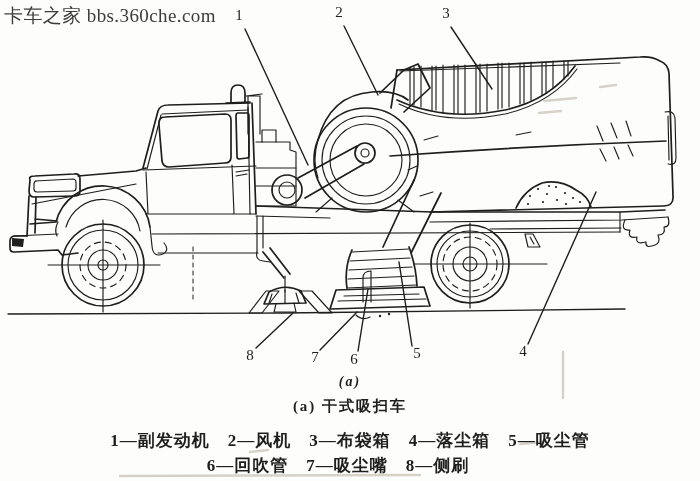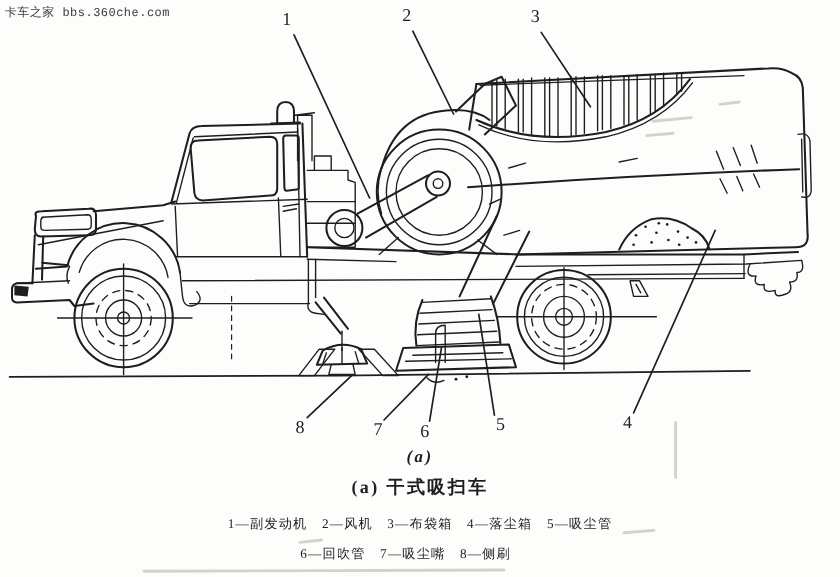--- a/index.html
+++ b/index.html
@@ -4,42 +4,42 @@
 <style>
   html,body{margin:0;padding:0;background:#ffffff;}
   .page{
     position:relative;width:700px;height:481px;overflow:hidden;
     background:var(--paper,#fdfdfc);
     font-family:"Liberation Serif","DejaVu Serif",serif;
     color:var(--ink,#1e1e1e);
   }
   .watermark{
     position:absolute;left:4px;top:3px;
-    font-family:Liberation Mono, monospace;
-    font-size:10px;letter-spacing:.4px;color:var(--wm,#3c3c3c);
+    font-family:Liberation Serif, serif;
+    font-size:19px;letter-spacing:.4px;color:var(--wm,#3c3c3c);
     white-space:nowrap;
   }
   .diagram-svg{position:absolute;left:0;top:0;}
   .draw{stroke:var(--ink,#1e1e1e);fill:none;stroke-width:1.7;stroke-linecap:round;stroke-linejoin:round;}
   .thin{stroke-width:1.15;}
   .mid{stroke-width:1.4;}
   .dash{stroke-dasharray:6 5;}
   .hidden-dash{stroke-dasharray:4 4;stroke-width:1;}
   .dot{fill:var(--ink,#1e1e1e);stroke:none;}
   .ink-fill{fill:var(--ink,#1e1e1e);stroke:none;}
   .faint{stroke:#d6d2ca;fill:none;stroke-width:2.4;stroke-linecap:round;}
   .callout-num{
     font-family:"Liberation Serif","DejaVu Serif",serif;
     font-size:15px;fill:var(--ink,#1e1e1e);
     text-anchor:middle;dominant-baseline:middle;
   }
   .cap{position:absolute;left:0;width:700px;text-align:center;white-space:nowrap;}
   .panel-label{top:374px;font-size:14px;font-weight:bold;font-style:italic;letter-spacing:2px;}
   .caption{top:397px;font-size:15px;font-weight:bold;letter-spacing:2px;}
-  .legend{font-size:11px;font-weight:normal;letter-spacing:1px;}
+  .legend{font-size:17px;font-weight:bold;letter-spacing:1px;}
   .legend-1{top:429px;}
   .legend-2{top:454px;padding-right:72px;box-sizing:border-box;margin-left:24px;}
 </style>
 </head>
 <body>
 
 <div class="page">
 
   <div class="watermark">卡车之家 bbs.360che.com</div>
 

